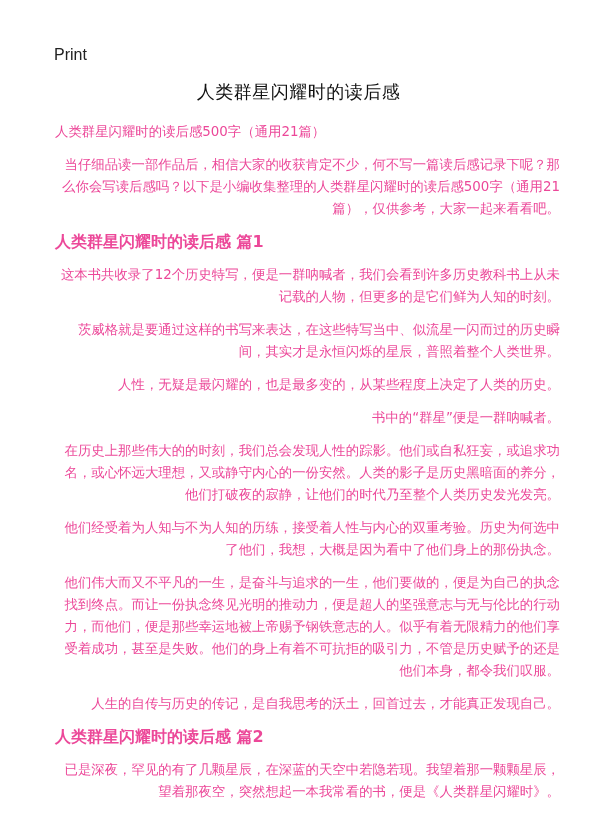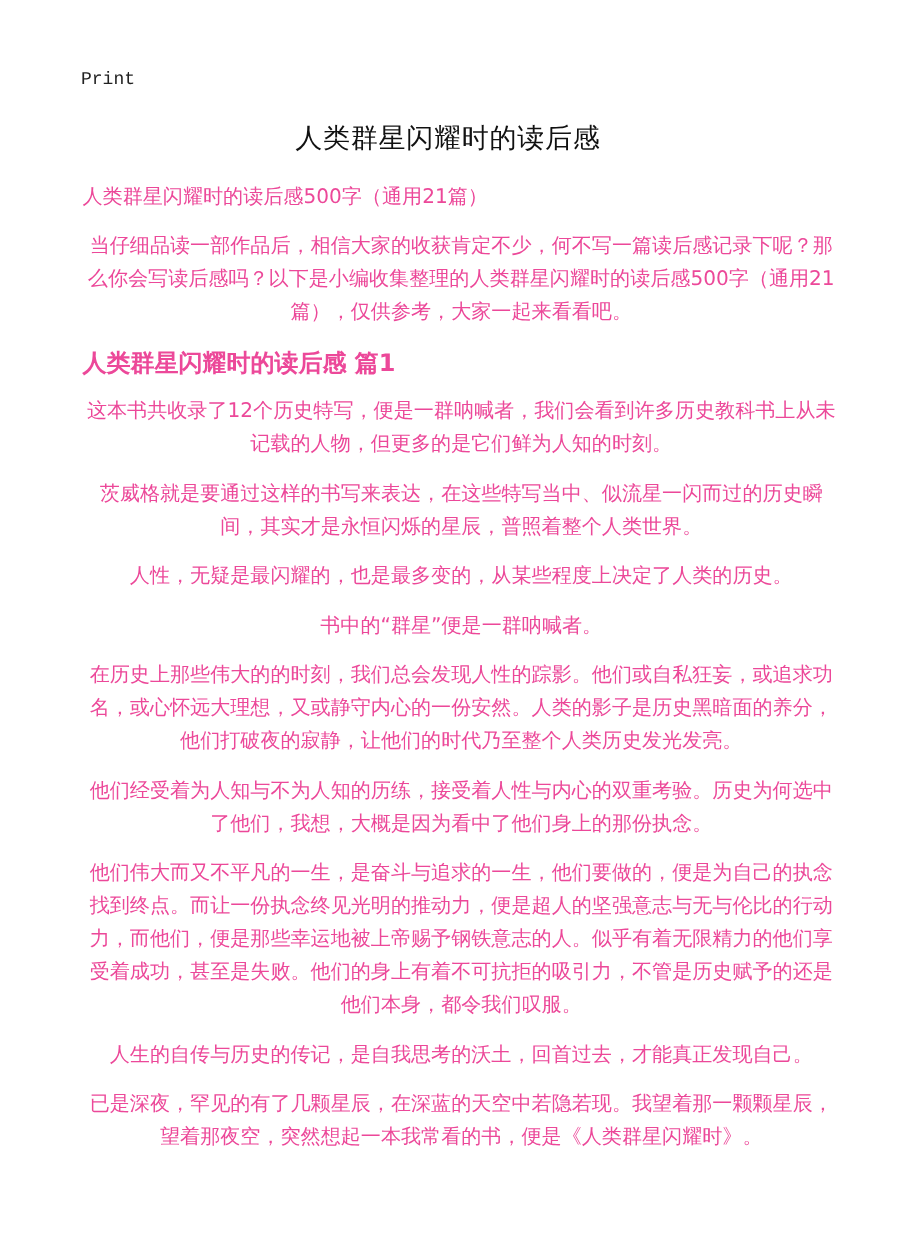--- a/index.html
+++ b/index.html
@@ -1,21 +1,21 @@
 <!DOCTYPE html>
 <html><head>
   <meta charset="utf-8">
   <style>
     html, body { margin: 0; padding: 0; background: #ffffff; }
     body { width: 600px; height: 828px; overflow: hidden; position: relative; color: #1a1a1a; }
-    .print-link { position: absolute; left: 54px; top: 46px; font-family: Liberation Mono, monospace; font-size: 12px; color: #222; }
+    .print-link { position: absolute; left: 54px; top: 46px; font-family: Liberation Sans, sans-serif; font-size: 16px; color: #222; }
     .page-title { position: absolute; left: 0; width: 597px; top: 80px; text-align: center; font-family: "DejaVu Sans", sans-serif; font-size: 18px; font-weight: normal; color: #111; margin: 0; letter-spacing: 0.5px; }
     .content { position: absolute; left: 55px; top: 121px; width: 505px; font-family: "DejaVu Sans", sans-serif; font-size: 13.4px; line-height: 22px; color: #ec4899; }
     .subtitle { margin: 0 0 11px 0; }
-    .para { margin: 0 0 11px 0; text-align: center; }
+    .para { margin: 0 0 11px 0; text-align: right; }
     .section-heading { margin: 0 0 11px 0; font-weight: bold; font-size: 16px; }
   </style>
 </head>
 <body>
 
 <a class="print-link">Print</a>
 
 <h1 class="page-title">人类群星闪耀时的读后感</h1>
 
 <div class="content">
@@ -25,14 +25,15 @@
   <h2 class="section-heading">人类群星闪耀时的读后感 篇1</h2>
   <p class="para">这本书共收录了12个历史特写，便是一群呐喊者，我们会看到许多历史教科书上从未记载的人物，但更多的是它们鲜为人知的时刻。</p>
   <p class="para">茨威格就是要通过这样的书写来表达，在这些特写当中、似流星一闪而过的历史瞬间，其实才是永恒闪烁的星辰，普照着整个人类世界。</p>
   <p class="para">人性，无疑是最闪耀的，也是最多变的，从某些程度上决定了人类的历史。</p>
   <p class="para">书中的“群星”便是一群呐喊者。</p>
   <p class="para">在历史上那些伟大的的时刻，我们总会发现人性的踪影。他们或自私狂妄，或追求功名，或心怀远大理想，又或静守内心的一份安然。人类的影子是历史黑暗面的养分，他们打破夜的寂静，让他们的时代乃至整个人类历史发光发亮。</p>
   <p class="para">他们经受着为人知与不为人知的历练，接受着人性与内心的双重考验。历史为何选中了他们，我想，大概是因为看中了他们身上的那份执念。</p>
   <p class="para">他们伟大而又不平凡的一生，是奋斗与追求的一生，他们要做的，便是为自己的执念找到终点。而让一份执念终见光明的推动力，便是超人的坚强意志与无与伦比的行动力，而他们，便是那些幸运地被上帝赐予钢铁意志的人。似乎有着无限精力的他们享受着成功，甚至是失败。他们的身上有着不可抗拒的吸引力，不管是历史赋予的还是他们本身，都令我们叹服。</p>
   <p class="para">人生的自传与历史的传记，是自我思考的沃土，回首过去，才能真正发现自己。</p>
 
+  <h2 class="section-heading">人类群星闪耀时的读后感 篇2</h2>
   <p class="para">已是深夜，罕见的有了几颗星辰，在深蓝的天空中若隐若现。我望着那一颗颗星辰，望着那夜空，突然想起一本我常看的书，便是《人类群星闪耀时》。</p>
 </div>
 
 </body></html>

